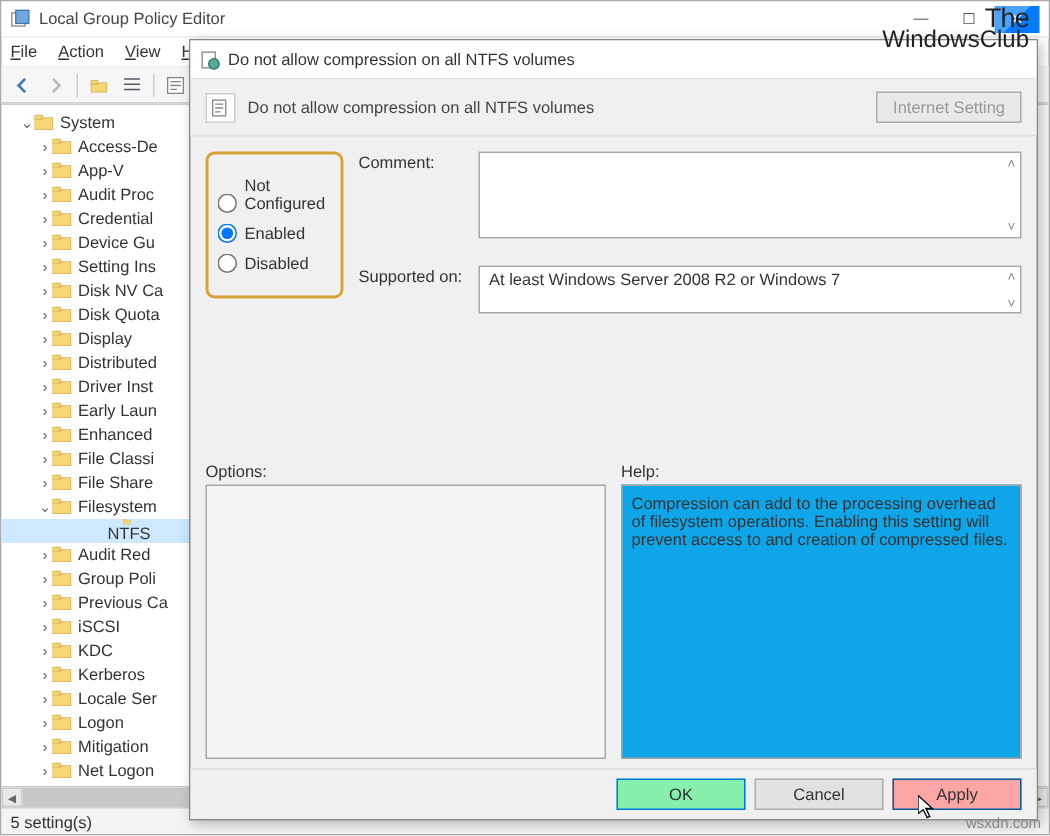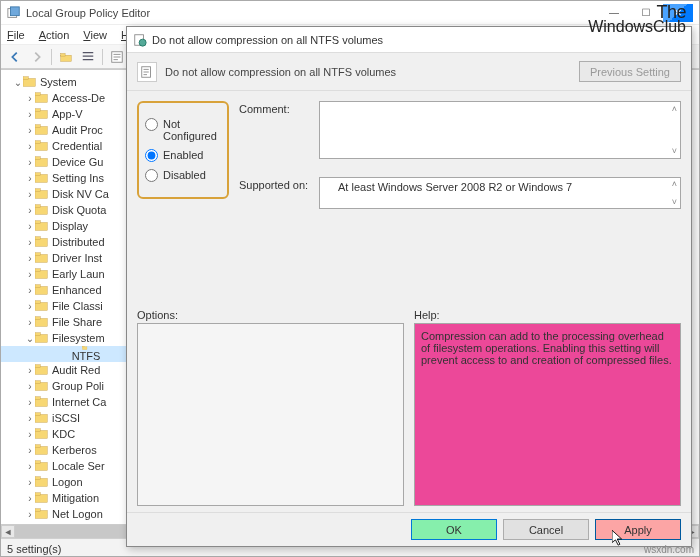--- a/index.html
+++ b/index.html
@@ -44,35 +44,35 @@
     .dlg-header-text { font-size: 11px; color: #444; }
     .nav-btns { margin-left: auto; display:flex; gap:6px; }
     .btn { min-width: 86px; height: 21px; border: 1px solid #adadad; background: #e1e1e1; font-size: 11px; display:flex; align-items:center; justify-content:center; padding: 0 10px; }
     .btn.disabled { color: #999; background:#e9e9e9; }
     .btn.primary { background:#86efac; border-color:#0078d7; }
     .btn.highlighted { background:#fca5a5; border-color:#005a9e; }
     
     .dlg-body { flex:1; display:flex; padding: 10px; gap: 10px; overflow:hidden; }
     .radio-col { width: 92px; }
     .radio-box { border: 2px solid #d8a23a; border-radius: 6px; padding: 8px 6px; background:#f0f0f0; }
-    .radio-opt { display:flex; align-items:flex-start; margin: 7px 0; font-size:11px; }
+    .radio-opt { display:flex; align-items:flex-end; margin: 7px 0; font-size:11px; }
     .radio-opt input { margin-right: 5px; }
     .right-col { flex:1; display:flex; flex-direction:column; gap:18px; }
     .field-row { display:flex; gap:6px; align-items:flex-start; }
     .field-label { width:74px; font-size:11px; color:#333; padding-top:2px; }
     .textarea-box { flex:1; background:#fff; border:1px solid #a7a7a7; position:relative; }
     .comment-box { height: 58px; }
     .supported-box { height: 32px; }
-    .supported-box .inner-text { padding:3px 18px; font-size:11px; color:#333; }
+    .supported-box .inner-text { padding:3px 6px; font-size:11px; color:#333; }
     .caret { position:absolute; right:3px; font-size:9px; color:#888; }
     
     .lower { display:flex; padding: 0 10px 6px 10px; gap:10px; flex:1; overflow:hidden; }
     .lower .col { flex-basis:50%; display:flex; flex-direction:column; }
     .lower .lbl { font-size:11px; margin-bottom:2px; }
-    .panel { flex:1; background:#ec4899; border:1px solid #a7a7a7; padding:6px; font-size:11px; color:#333; overflow:hidden; }
+    .panel { flex:1; background:#0ea5e9; border:1px solid #a7a7a7; padding:6px; font-size:11px; color:#333; overflow:hidden; }
     .panel.gray { background:#f5f5f5; }
     
     .dlg-footer { height: 34px; border-top:1px solid #ddd; display:flex; align-items:center; justify-content:flex-end; padding: 0 10px; gap:6px; background:#f0f0f0; }
     .cursor { position:absolute; width:14px; height:18px; }
     .watermark { position:absolute; top:4px; right:14px; font-size:20px; color:#222; line-height:0.9; text-align:right; font-family: "Segoe UI", sans-serif; }
     .watermark .line1 { font-size:18px; letter-spacing:-.5px; }
     .watermark .line2 { font-size:16px; font-weight:300; }
     .wm-small { position:absolute; right:6px; bottom:2px; font-size:10px; color:#888; }
     .folder-svg { fill:#f7d774; stroke:#c6a04b; stroke-width:.5; }
     .dlg-body-wrapper { display:flex; flex-direction:column; flex:1; overflow:hidden; }
@@ -303,21 +303,21 @@
             <rect x="0" y="0" width="6" height="3" class="folder-svg"></rect>
           </svg>
           <span>Group Poli</span>
         </div>
         <div class="tree-item" style="padding-left: 24px;">
           <span class="twist">›</span>
           <svg class="folder" viewBox="0 0 16 12">
             <rect x="0" y="2" width="14" height="9" class="folder-svg"></rect>
             <rect x="0" y="0" width="6" height="3" class="folder-svg"></rect>
           </svg>
-          <span>Internet Ca</span>
+          <span>Previous Ca</span>
         </div>
         <div class="tree-item" style="padding-left: 24px;">
           <span class="twist">›</span>
           <svg class="folder" viewBox="0 0 16 12">
             <rect x="0" y="2" width="14" height="9" class="folder-svg"></rect>
             <rect x="0" y="0" width="6" height="3" class="folder-svg"></rect>
           </svg>
           <span>iSCSI</span>
         </div>
         <div class="tree-item" style="padding-left: 24px;">
@@ -394,21 +394,21 @@
   </div>
   <div class="dlg-header">
     <div class="icon2">
         <svg width="14" height="14" viewBox="0 0 16 16">
           <rect x="2" y="2" width="10" height="12" fill="#fff" stroke="#888"></rect>
           <path d="M4 5h6M4 8h6M4 11h4" stroke="#888"></path>
         </svg>
       </div>
     <span class="dlg-header-text">Do not allow compression on all NTFS volumes</span>
     <div class="nav-btns">
-      <div class="btn disabled">Previous Setting</div>
+      <div class="btn disabled">Internet Setting</div>
     </div>
   </div>
   <div class="dlg-body-wrapper">
     <div class="dlg-body">
       <div class="radio-col">
         <div class="radio-box">
           <label class="radio-opt">
               <input type="radio" name="st" style="">
               <span>Not Configured</span>
             </label>

